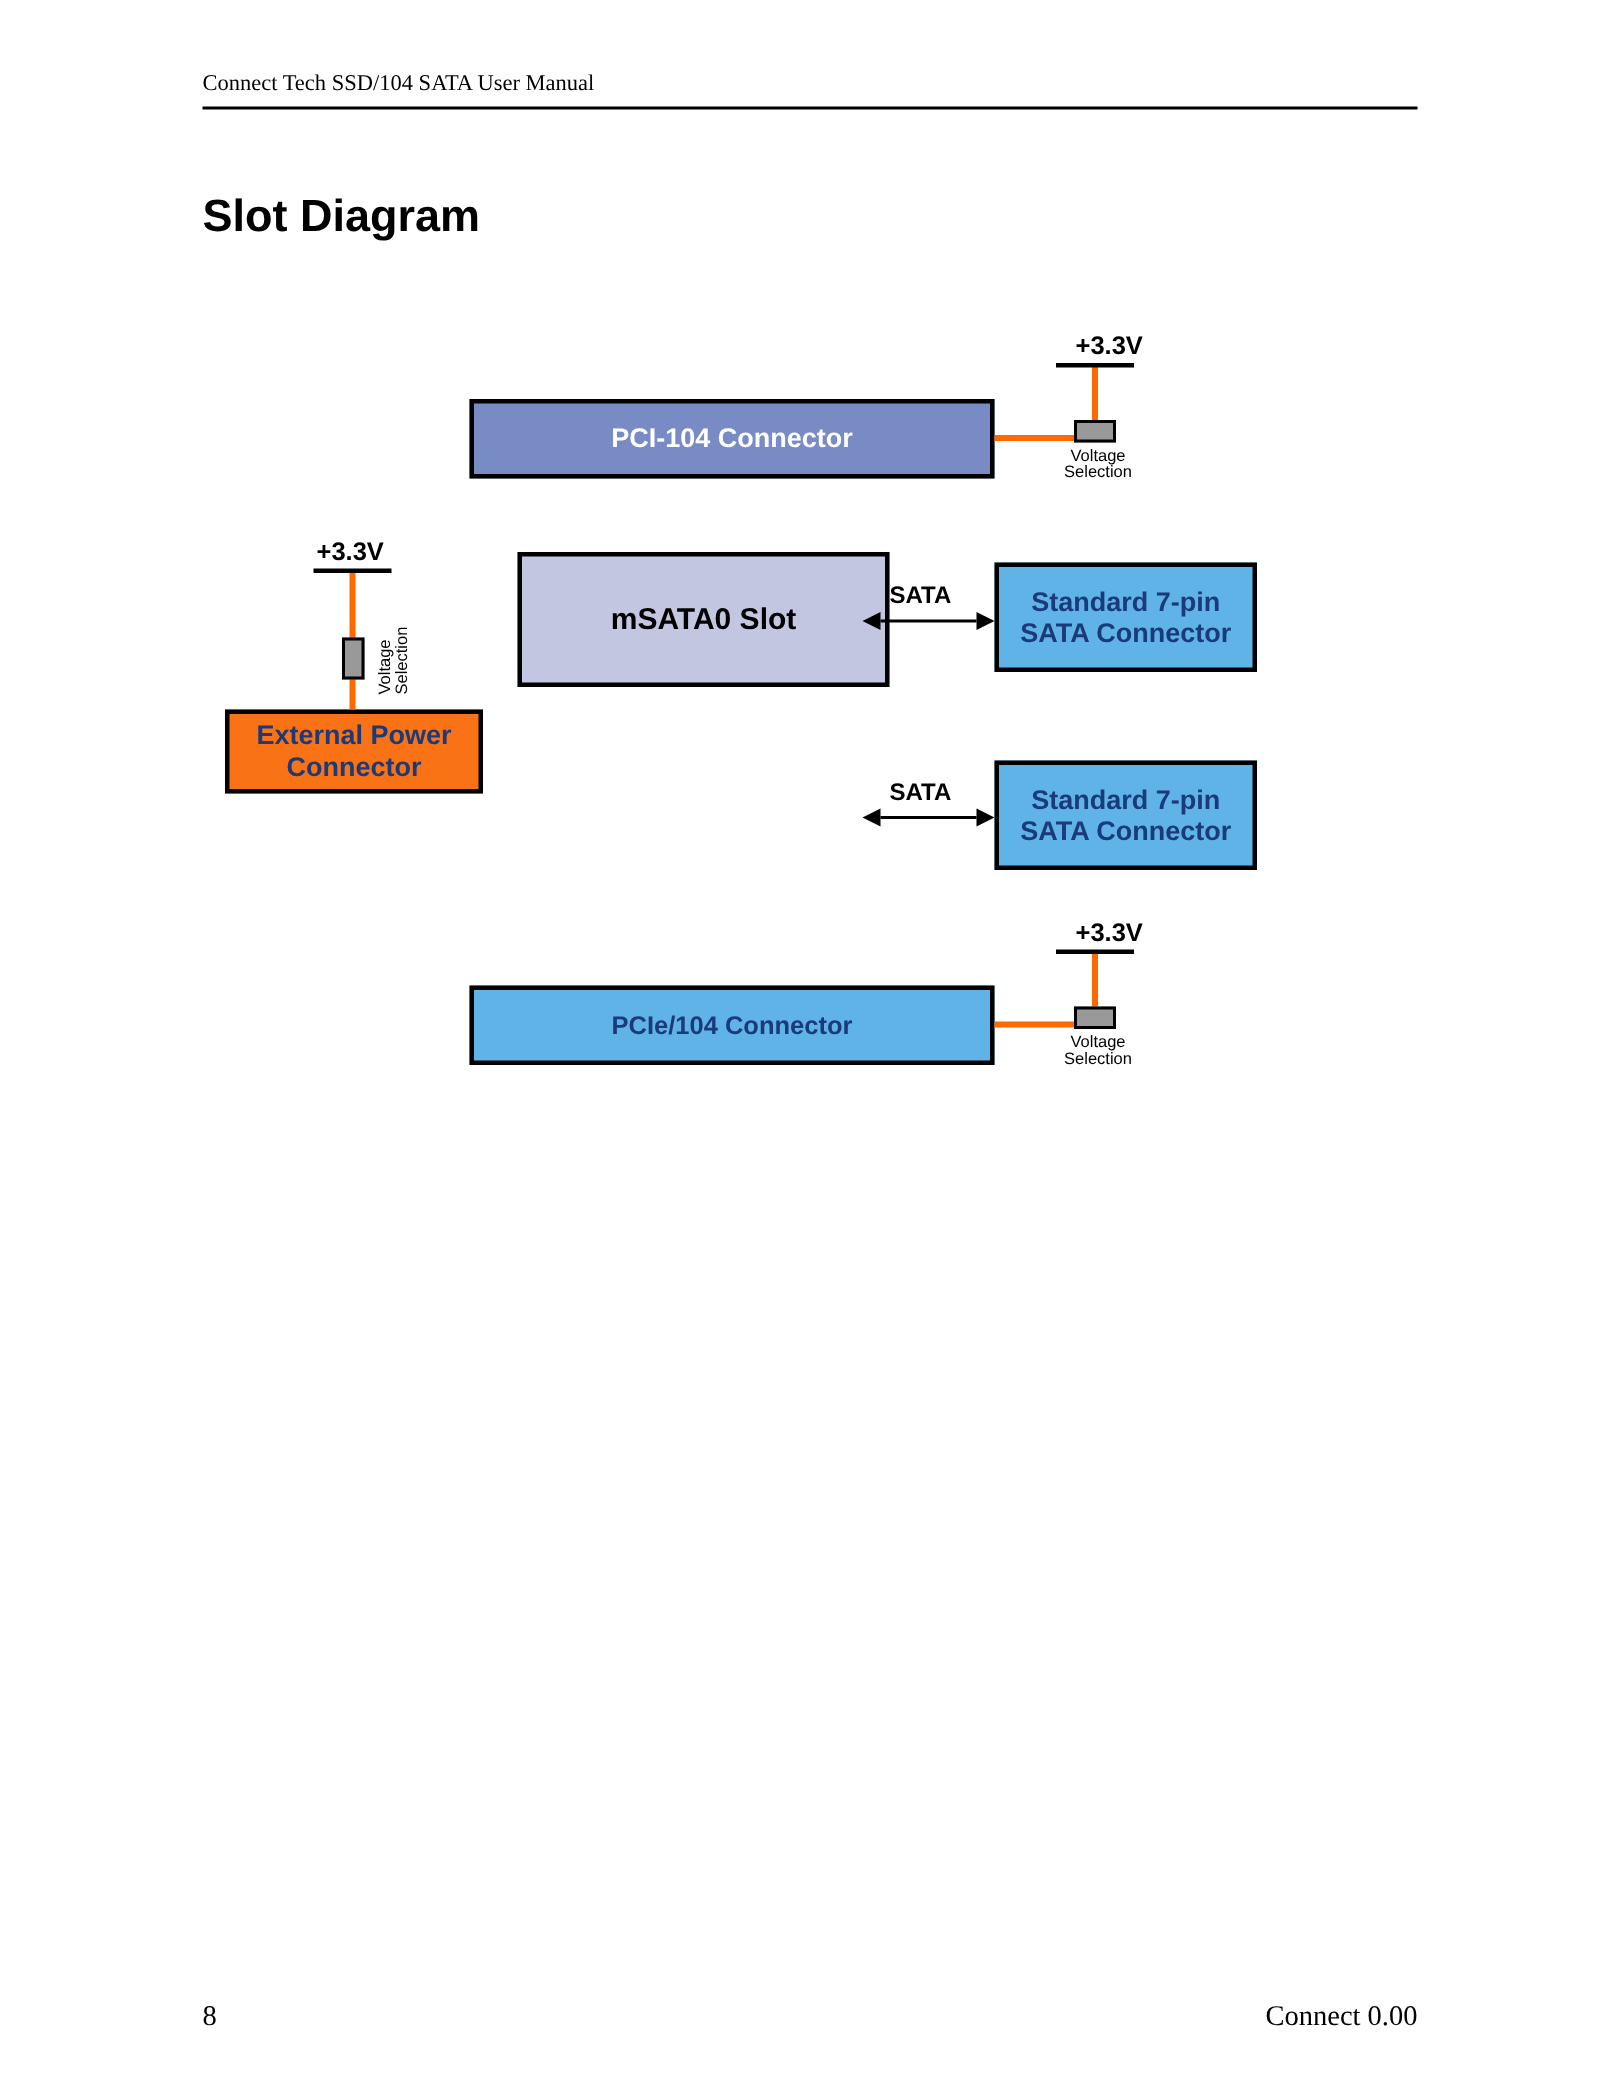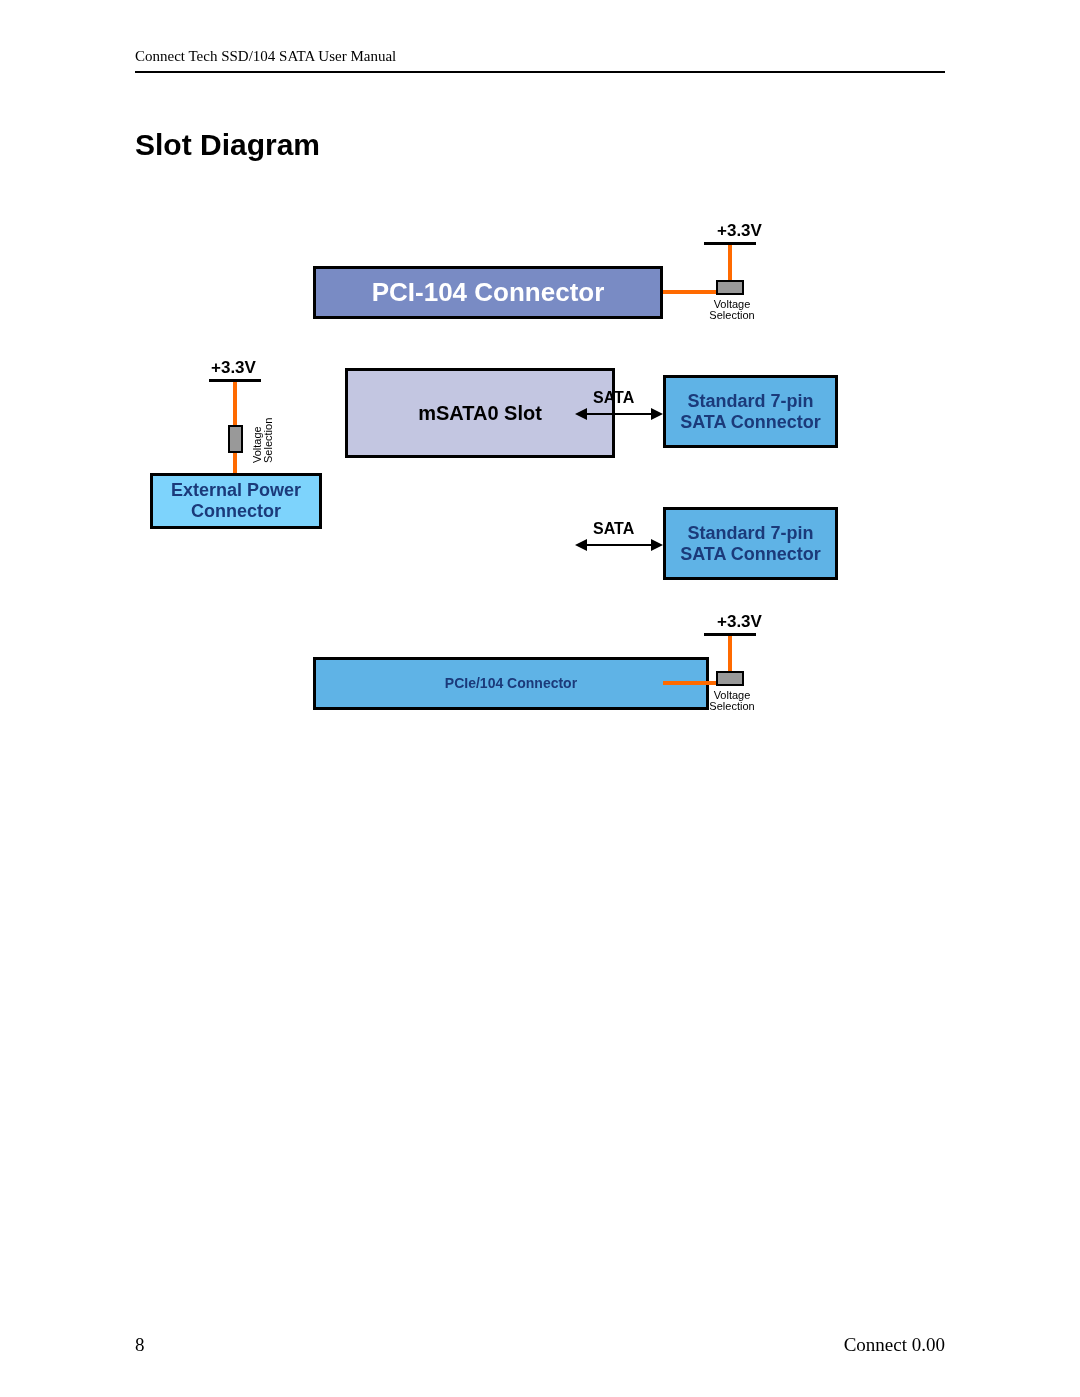--- a/index.html
+++ b/index.html
@@ -56,54 +56,54 @@
     justify-content: center;
     text-align: center;
     font-weight: bold;
     line-height: 1.15;
   }
   .pci104 {
     left: 178px; top: 41px; width: 350px; height: 53px;
     background: #798bc4;
     border: 3px solid #000;
     color: #fff;
-    font-size: 26px;
+    font-size: 18px;
   }
   .msata {
-    width: 270px; height: 90px;
+    width: 248px; height: 90px;
     background: #c3c6e1;
     border: 3px solid #000;
     color: #000;
     font-size: 20px;
   }
   .msata0 { left: 210px; top: 143px; }
   .msata1 { left: 210px; top: 272px; }
   .sata-conn {
     width: 175px; height: 73px;
     background: #5fb3e6;
     border: 3px solid #000;
     color: #1b3a7a;
     font-size: 18px;
   }
   .sata0 { left: 528px; top: 150px; }
   .sata1 { left: 528px; top: 282px; }
   .ext-power {
     left: 15px; top: 248px;
     width: 172px; height: 56px;
-    background: #7dd3fc;
+    background: #f97316;
     border: 3px solid #000;
     color: #1b3a7a;
     font-size: 18px;
   }
   .pcie104 {
-    left: 178px; top: 432px; width: 396px; height: 53px;
+    left: 178px; top: 432px; width: 350px; height: 53px;
     background: #5fb3e6;
     border: 3px solid #000;
     color: #1b3a7a;
-    font-size: 14px;
+    font-size: 17px;
   }
   .orange-line {
     position: absolute;
     background: #ff6a00;
   }
   .voltage-label {
     position: absolute;
     font-size: 17px;
     font-weight: bold;
     color: #000;

